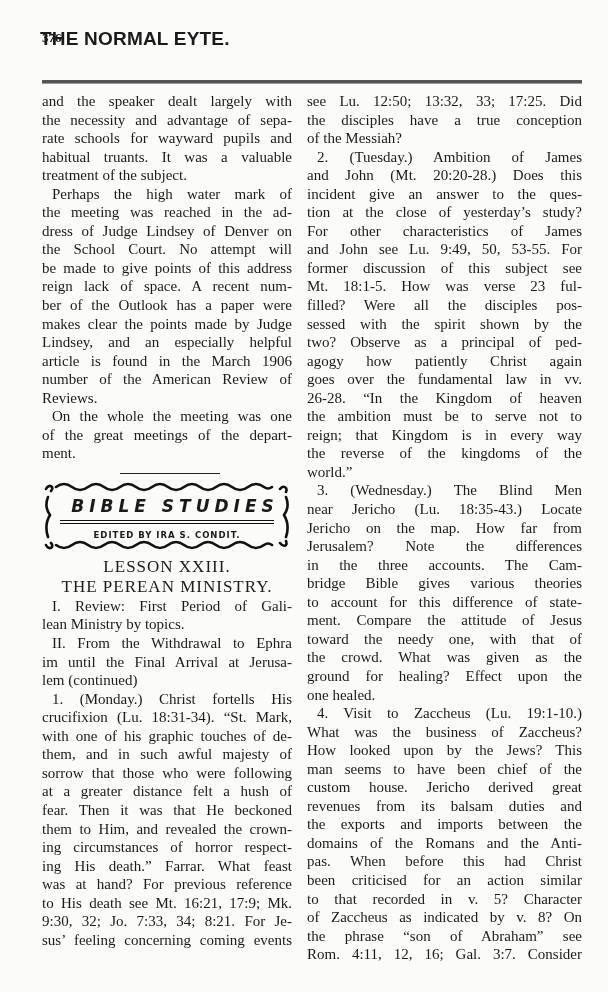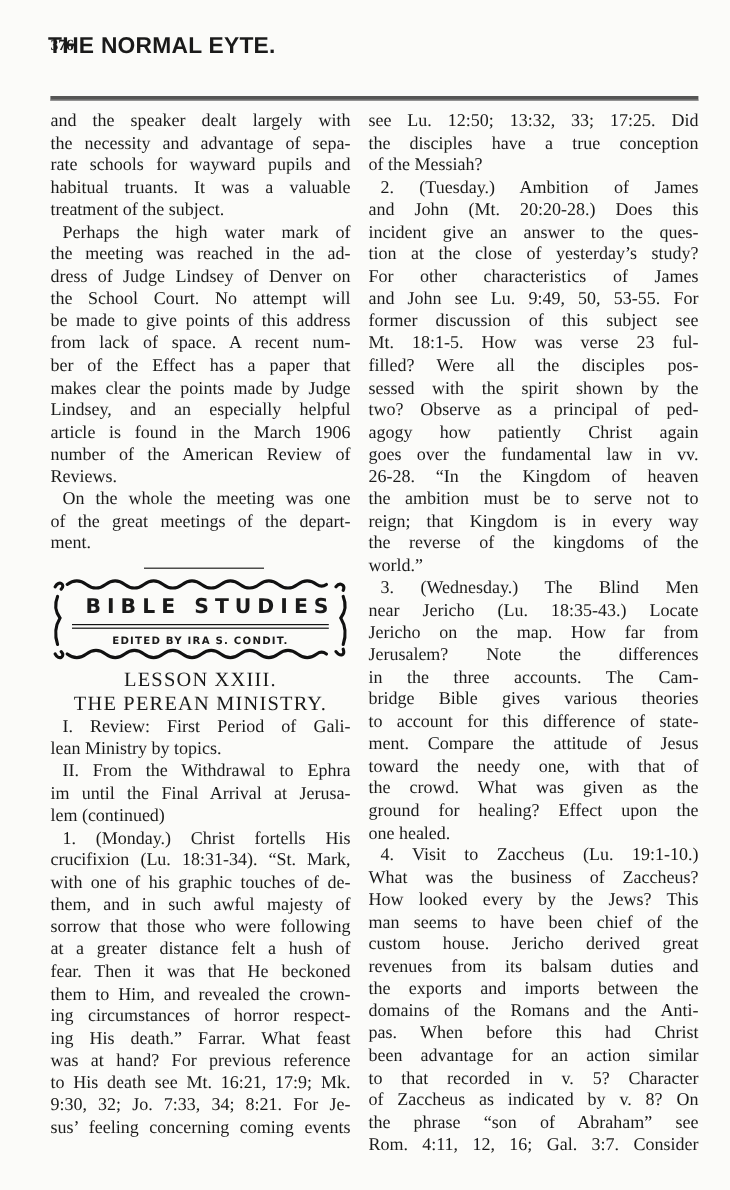--- a/index.html
+++ b/index.html
@@ -15,21 +15,21 @@
   .col-left { left: 42px; width: 250px; }
   .col-right { left: 307px; width: 275px; }
   .line { display: block; white-space: nowrap; text-align-last: justify; text-align: justify; }
   .line.last { text-align-last: left; font-family: Liberation Serif, serif; }
   .indent { padding-left: 10px; }
   .ornament {
     position: relative; margin: 18px 0 6px 0; width: 250px; height: 70px;
   }
   .ornament svg { position: absolute; left: 0; top: 0; }
   .orn-topbar { position: absolute; left: 78px; top: -8px; width: 100px; height: 1px; background: #222; }
-  .orn-title { position: absolute; left: 16px; right: 0; top: 16px; text-align: center; font-family: "DejaVu Sans", sans-serif; font-weight: bold; font-size: 17px; letter-spacing: 5px; }
+  .orn-title { position: absolute; left: 16px; right: 0; top: 16px; text-align: center; font-family: "DejaVu Sans", sans-serif; font-weight: bold; font-size: 17px; letter-spacing: 5px; font-style: italic; }
   .orn-dbl { position: absolute; left: 18px; right: 18px; top: 39px; height: 2px; border-top: 1px solid #111; border-bottom: 1px solid #111; }
   .orn-editor { position: absolute; left: 16px; right: 16px; top: 45px; text-align: center; font-family: "DejaVu Sans", sans-serif; font-weight: bold; font-size: 8.5px; letter-spacing: 1px; }
   .center { text-align: center; display: block; }
   .smallcaps { font-size: 17px; letter-spacing: 1px; line-height: 20px; }
 </style>
 </head>
 <body>
 
 <div class="header">
   <span class="page-num">376</span>
@@ -44,22 +44,22 @@
       <span class="line">rate schools for wayward pupils and</span>
       <span class="line">habitual truants. It was a valuable</span>
       <span class="line last">treatment of the subject.</span>
     </div>
   <div>
       <span class="line indent">Perhaps the high water mark of</span>
       <span class="line">the meeting was reached in the ad-</span>
       <span class="line">dress of Judge Lindsey of Denver on</span>
       <span class="line">the School Court. No attempt will</span>
       <span class="line">be made to give points of this address</span>
-      <span class="line">from lack of space. A recent num-</span>
-      <span class="line">ber of the Effect has a paper that</span>
+      <span class="line">reign lack of space. A recent num-</span>
+      <span class="line">ber of the Outlook has a paper were</span>
       <span class="line">makes clear the points made by Judge</span>
       <span class="line">Lindsey, and an especially helpful</span>
       <span class="line">article is found in the March 1906</span>
       <span class="line">number of the American Review of</span>
       <span class="line last">Reviews.</span>
     </div>
   <div>
       <span class="line indent">On the whole the meeting was one</span>
       <span class="line">of the great meetings of the depart-</span>
       <span class="line last">ment.</span>
@@ -146,26 +146,26 @@
       <span class="line">to account for this difference of state-</span>
       <span class="line">ment. Compare the attitude of Jesus</span>
       <span class="line">toward the needy one, with that of</span>
       <span class="line">the crowd. What was given as the</span>
       <span class="line">ground for healing? Effect upon the</span>
       <span class="line last">one healed.</span>
     </div>
   <div>
       <span class="line indent">4. Visit to Zaccheus (Lu. 19:1-10.)</span>
       <span class="line">What was the business of Zaccheus?</span>
-      <span class="line">How looked every by the Jews? This</span>
+      <span class="line">How looked upon by the Jews? This</span>
       <span class="line">man seems to have been chief of the</span>
       <span class="line">custom house. Jericho derived great</span>
       <span class="line">revenues from its balsam duties and</span>
       <span class="line">the exports and imports between the</span>
       <span class="line">domains of the Romans and the Anti-</span>
       <span class="line">pas. When before this had Christ</span>
-      <span class="line">been advantage for an action similar</span>
+      <span class="line">been criticised for an action similar</span>
       <span class="line">to that recorded in v. 5? Character</span>
       <span class="line">of Zaccheus as indicated by v. 8? On</span>
       <span class="line">the phrase “son of Abraham” see</span>
       <span class="line">Rom. 4:11, 12, 16; Gal. 3:7. Consider</span>
     </div>
 </div>
 
 </body></html>

